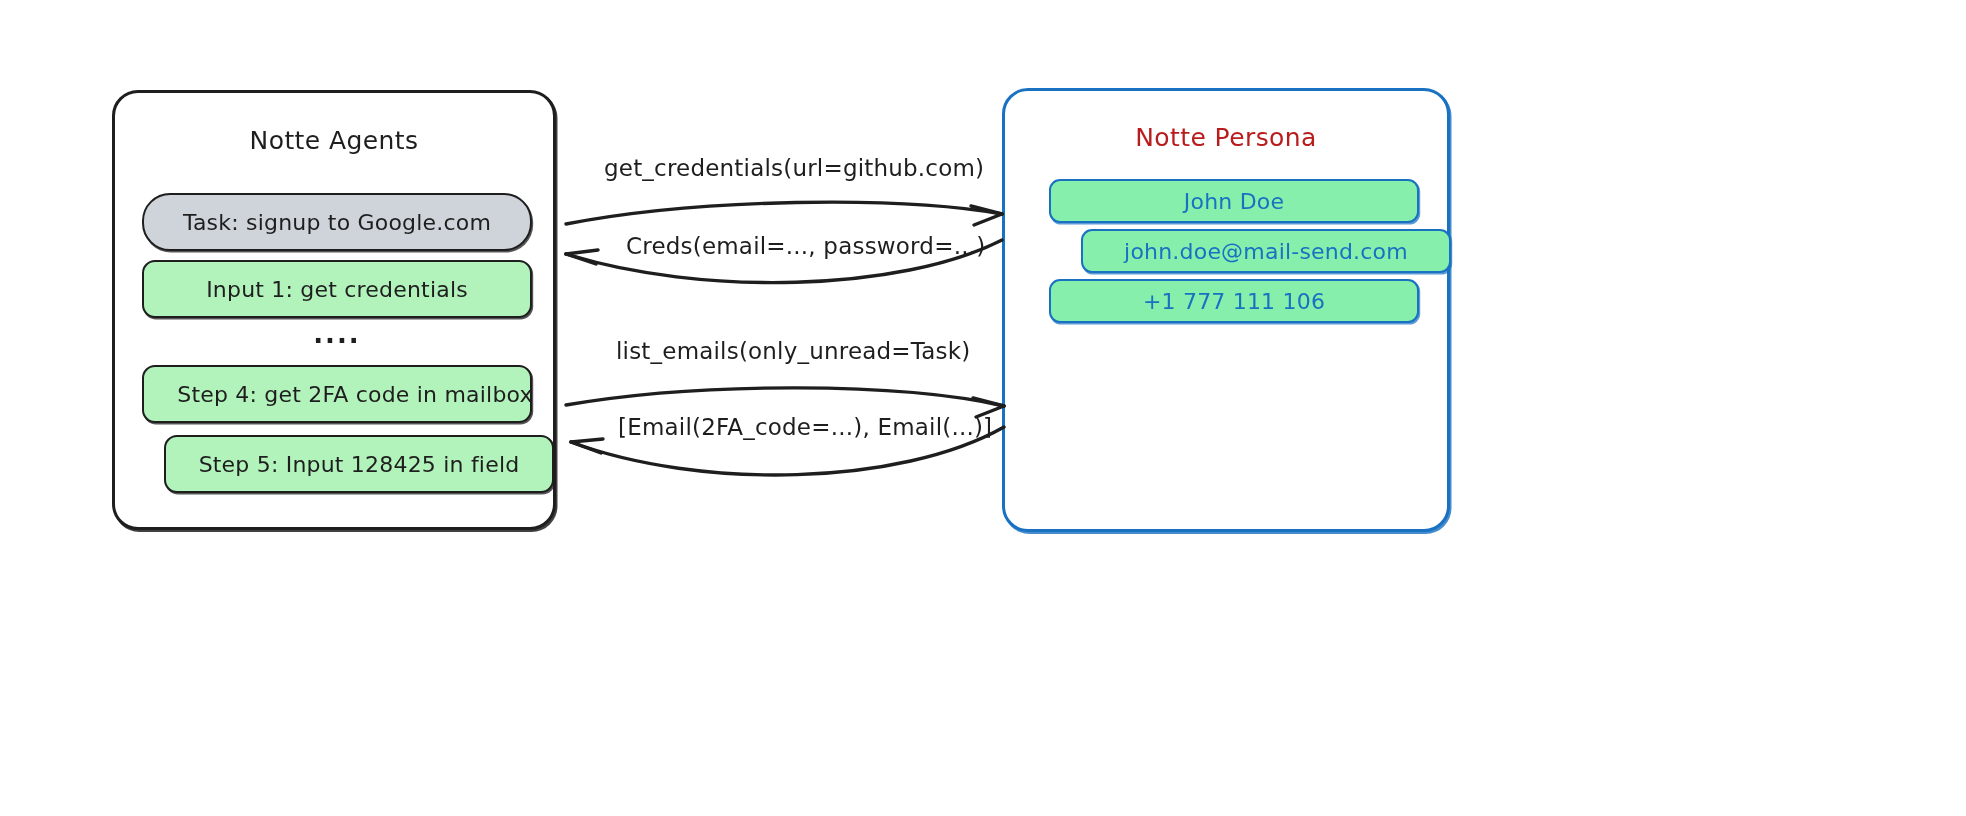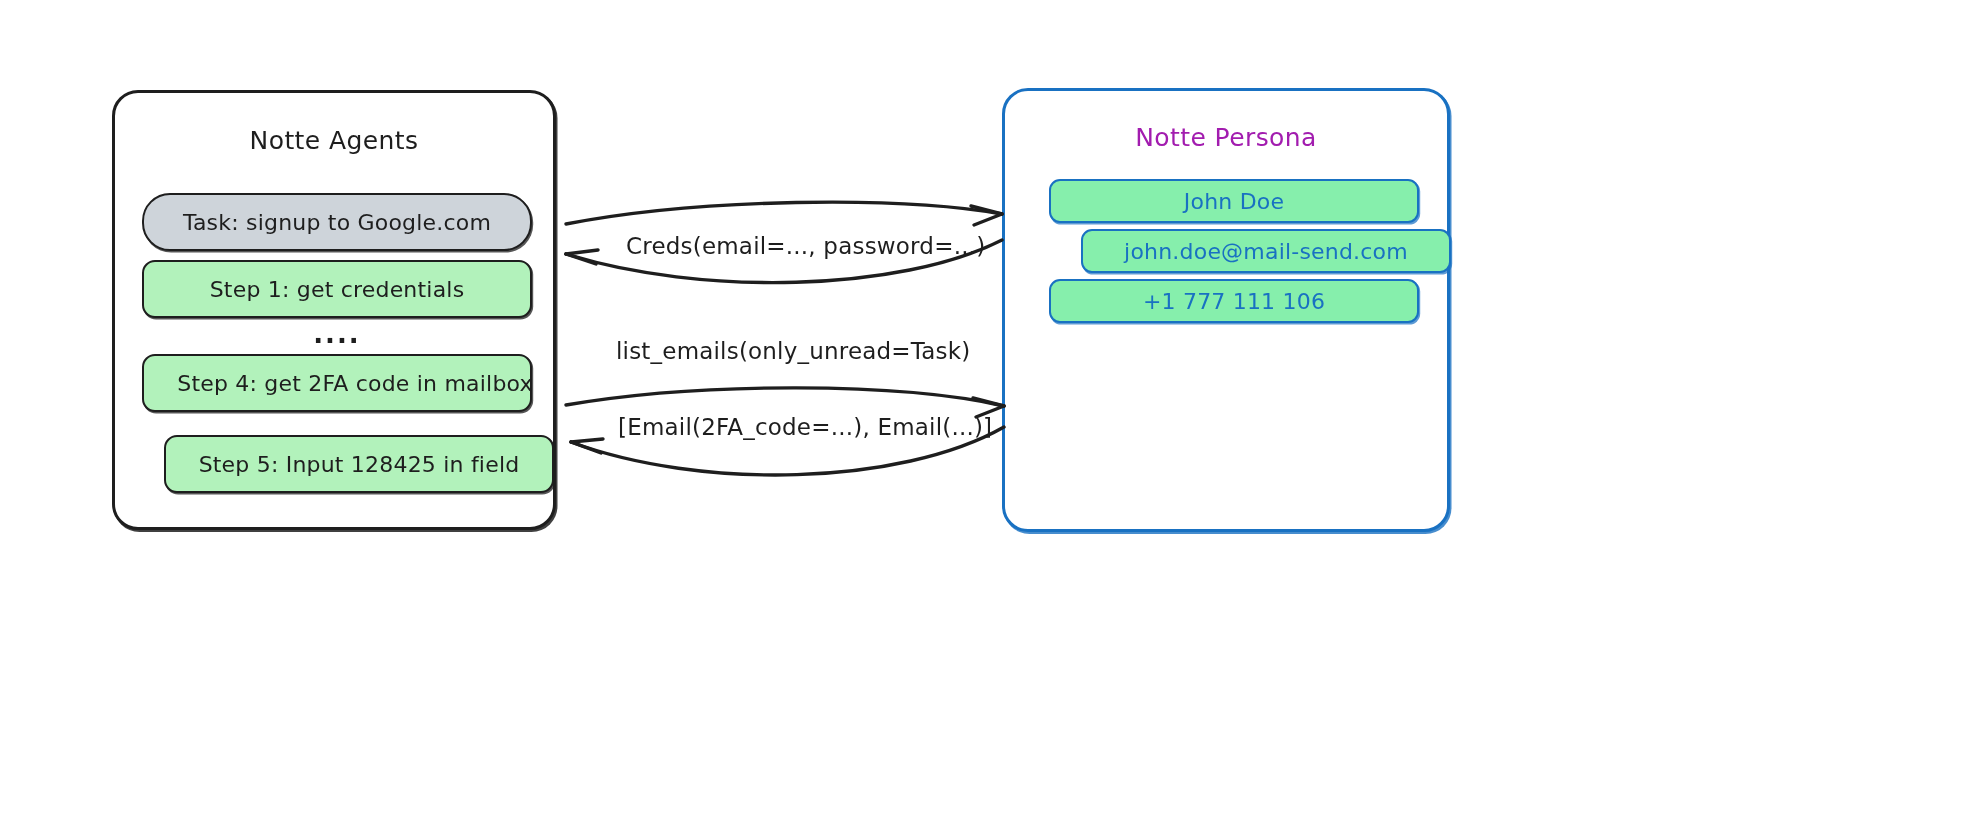--- a/index.html
+++ b/index.html
@@ -74,21 +74,21 @@
     background: #ced4da;
     top: 100px;
     height: 58px;
     border-radius: 28px;
   }
   .agent-row.step {
     background: #b2f2bb;
     height: 58px;
   }
   #agent-step-1 { top: 167px; }
-  #agent-step-4 { top: 261px; padding-left: 36px; }
+  #agent-step-4 { top: 272px; padding-left: 36px; }
   #agent-step-5 { top: 342px; margin-left: 22px; }
 
   #agents-ellipsis {
     position: absolute;
     left: 27px;
     width: 390px;
     top: 228px;
     text-align: center;
     font-size: 26px;
     font-weight: 700;
@@ -102,21 +102,21 @@
     left: 1002px;
     top: 88px;
     width: 448px;
     height: 444px;
     border-width: 3px;
     border-color: #1971c2;
     box-shadow: 1.5px 2px 0 0 rgba(25,113,194,0.8);
   }
   #persona-title {
     top: 32px;
-    color: #a21caf;
+    color: #b91c1c;
   }
 
   .persona-row {
     position: absolute;
     left: 44px;
     width: 370px;
     box-sizing: border-box;
     height: 44px;
     background: #86efac;
     border: 2.5px solid #1971c2;
@@ -162,21 +162,21 @@
 <div id="canvas">
 
   <div class="panel" id="agents-panel">
     <div class="panel-title" id="agents-title">Notte Agents</div>
 
     <div class="agent-row task" id="agent-task">
       <span>Task: signup to Google.com</span>
     </div>
 
     <div class="agent-row step" id="agent-step-1">
-      <span>Step 1: get credentials</span>
+      <span>Input 1: get credentials</span>
     </div>
 
     <div id="agents-ellipsis">....</div>
 
     <div class="agent-row step" id="agent-step-4">
       <span>Step 4: get 2FA code in mailbox</span>
     </div>
 
     <div class="agent-row step" id="agent-step-5">
       <span>Step 5: Input 128425 in field</span>
@@ -222,20 +222,21 @@
       </g>
 
       <g>
         <path d="M 1004 427 C 900 486 700 490 571 442"></path>
         <path d="M 571 442 L 603 439"></path>
         <path d="M 571 442 L 601 453"></path>
       </g>
     </g>
   </svg>
 
+  <div class="arrow-label" id="label-get-credentials">get_credentials(url=github.com)</div>
 
   <div class="arrow-label" id="label-creds">Creds(email=..., password=...)</div>
 
   <div class="arrow-label" id="label-list-emails">list_emails(only_unread=Task)</div>
 
   <div class="arrow-label" id="label-emails">[Email(2FA_code=...), Email(...)]</div>
 
 </div>
 
 </body></html>

